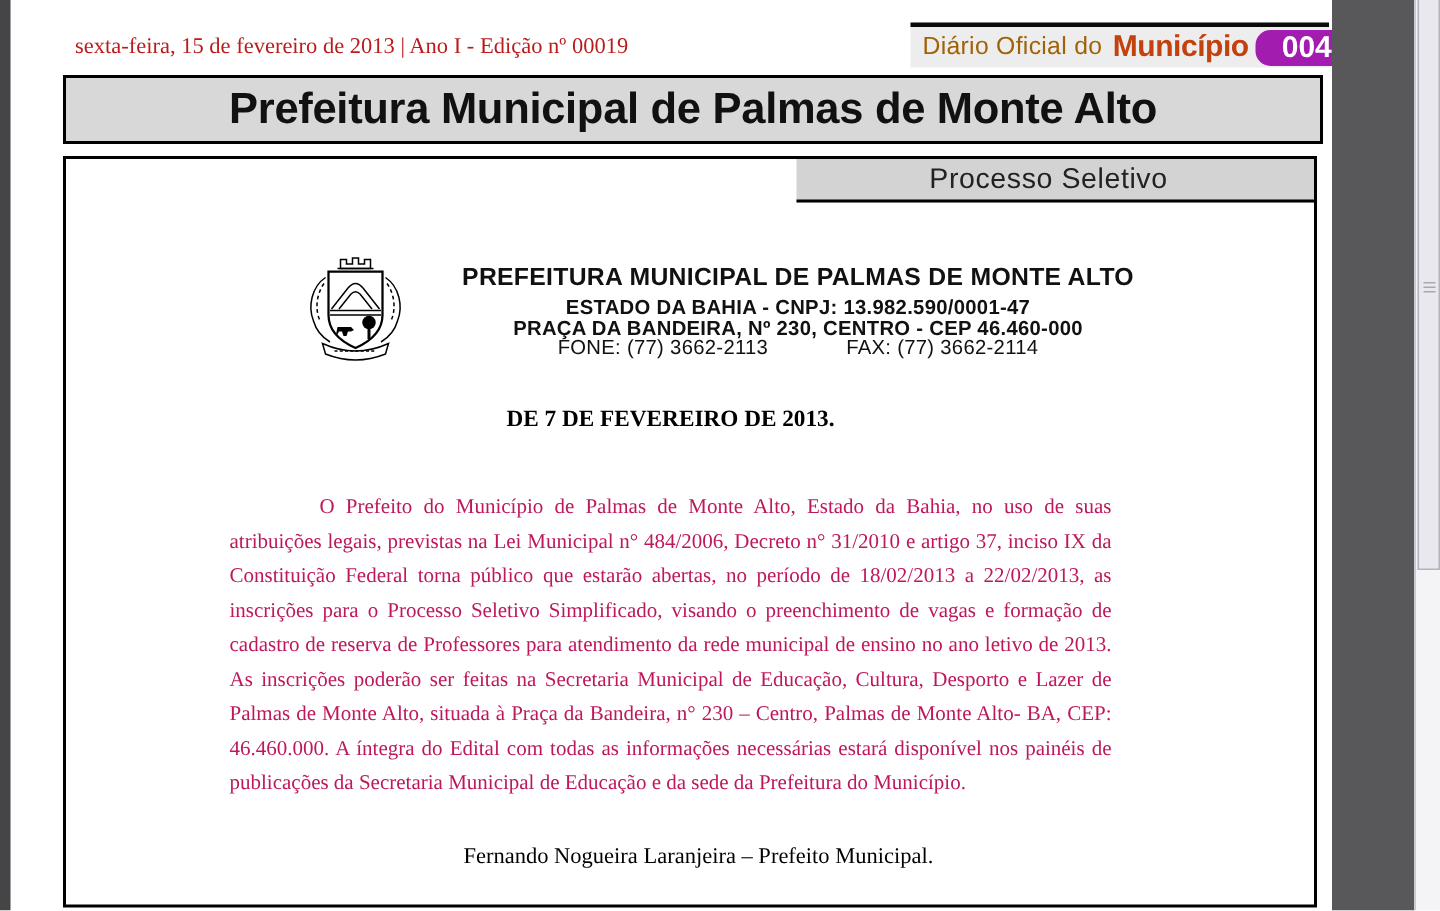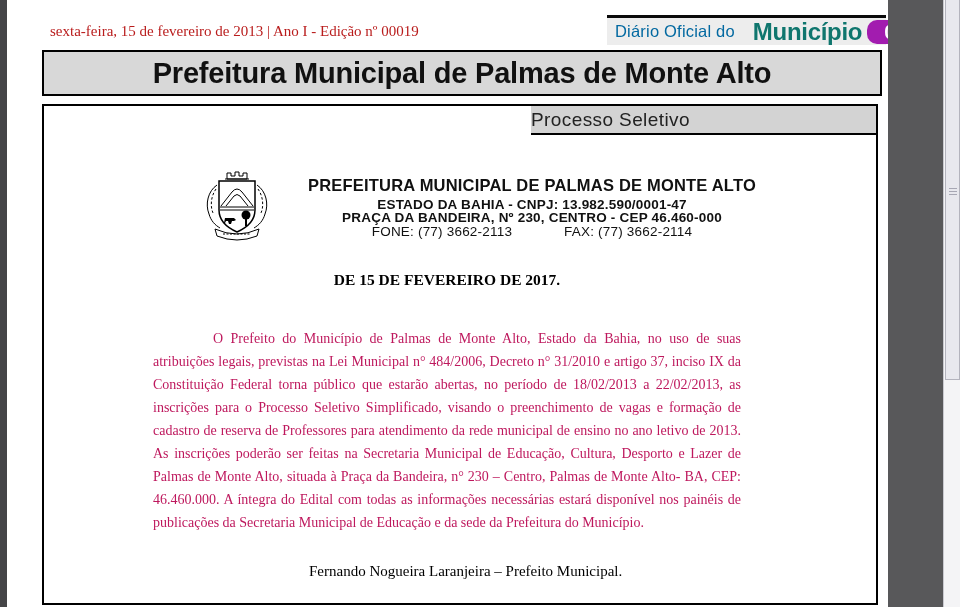--- a/index.html
+++ b/index.html
@@ -17,37 +17,37 @@
                 border-bottom:1px solid #b3b3bd;box-sizing:border-box;}
   .thumb-grip{position:absolute;left:3px;top:188px;width:8px;}
   .thumb-grip div{height:1px;background:#a7a7b4;margin-bottom:2px;}
 
   
   .date-line{position:absolute;left:50px;top:23px;font-family:"Liberation Serif",serif;
              font-size:15px;color:#b91c1c;white-space:nowrap;}
   .banner{position:absolute;left:607px;top:15px;width:279px;height:30px;background:#ededed;
           border-top:3px solid #0a0a0a;box-sizing:border-box;display:flex;align-items:center;
           padding-left:8px;}
-  .banner .prefix{font-size:16.5px;color:#0369a1;letter-spacing:.2px;white-space:nowrap;}
-  .banner .strong{font-size:24px;font-weight:bold;color:#0f766e;margin-left:18px;
+  .banner .prefix{font-size:16.5px;color:#a16207;letter-spacing:.2px;white-space:nowrap;}
+  .banner .strong{font-size:20px;font-weight:bold;color:#c2410c;margin-left:7px;
                   letter-spacing:-.3px;white-space:nowrap;}
   .banner .pagebox{margin-left:5px;background:#a21caf;color:#fff;font-size:20px;font-weight:bold;
                    padding:0 17px;line-height:24px;letter-spacing:0;border-radius:10px;}
   .main-title-box{position:absolute;left:42px;top:50px;width:840px;height:46px;
                   background:#d8d8d8;border:2px solid #000;box-sizing:border-box;
                   display:flex;align-items:center;justify-content:center;}
   .main-title-box span{font-size:29px;font-weight:bold;color:#111;letter-spacing:-.2px;
                        white-space:nowrap;}
 
   
   .doc-box{position:absolute;left:42px;top:104px;width:836px;height:501px;
            border:2px solid #000;box-sizing:border-box;background:#fff;}
   .section-bar{position:absolute;top:0;right:0;width:345px;height:29px;background:#d3d3d3;
                border-bottom:2px solid #000;box-sizing:border-box;display:flex;
-               align-items:center;justify-content:flex-start;padding-right:9px;}
+               align-items:center;justify-content:center;padding-right:9px;}
   .section-bar span{font-size:19px;color:#222;letter-spacing:.4px;white-space:nowrap;}
 
   
   .letterhead{position:absolute;left:158px;top:60px;width:582px;display:flex;
               align-items:center;gap:8px;}
   .crest{flex:0 0 70px;}
   .lh-text{flex:1;text-align:center;color:#111;}
   .lh-name{font-size:16.5px;font-weight:bold;letter-spacing:.2px;margin-bottom:3px;
            white-space:nowrap;}
   .lh-line{font-size:13.5px;line-height:13.5px;letter-spacing:.2px;white-space:nowrap;font-weight:bold;}
@@ -121,21 +121,21 @@
         <div class="lh-line">ESTADO DA BAHIA - CNPJ: 13.982.590/0001-47</div>
         <div class="lh-line">PRAÇA DA BANDEIRA, Nº 230, CENTRO - CEP 46.460-000</div>
         <div class="lh-phone-row">
           <span>FONE: (77) 3662-2113</span>
           <span>FAX: (77) 3662-2114</span>
         </div>
       </span>
     </div>
 
     <div class="doc-title">
-      <div>DE 15 DE FEVEREIRO DE 2017.</div>
+      <div>DE 7 DE FEVEREIRO DE 2013.</div>
     </div>
 
     <div class="doc-body">O Prefeito do Município de Palmas de Monte Alto, Estado da Bahia, no uso de suas atribuições legais, previstas na Lei Municipal n° 484/2006, Decreto n° 31/2010 e artigo 37, inciso IX da Constituição Federal torna público que estarão abertas, no período de 18/02/2013 a 22/02/2013, as inscrições para o Processo Seletivo Simplificado, visando o preenchimento de vagas e formação de cadastro de reserva de Professores para atendimento da rede municipal de ensino no ano letivo de 2013. As inscrições poderão ser feitas na Secretaria Municipal de Educação, Cultura, Desporto e Lazer de Palmas de Monte Alto, situada à Praça da Bandeira, n° 230 – Centro, Palmas de Monte Alto- BA, CEP: 46.460.000. A íntegra do Edital com todas as informações necessárias estará disponível nos painéis de publicações da Secretaria Municipal de Educação e da sede da Prefeitura do Município.</div>
 
     <div class="signature">Fernando Nogueira Laranjeira – Prefeito Municipal.</div>
 
   </div>
 
   <div class="edge-strip"></div>
   <div class="right-panel"></div>

